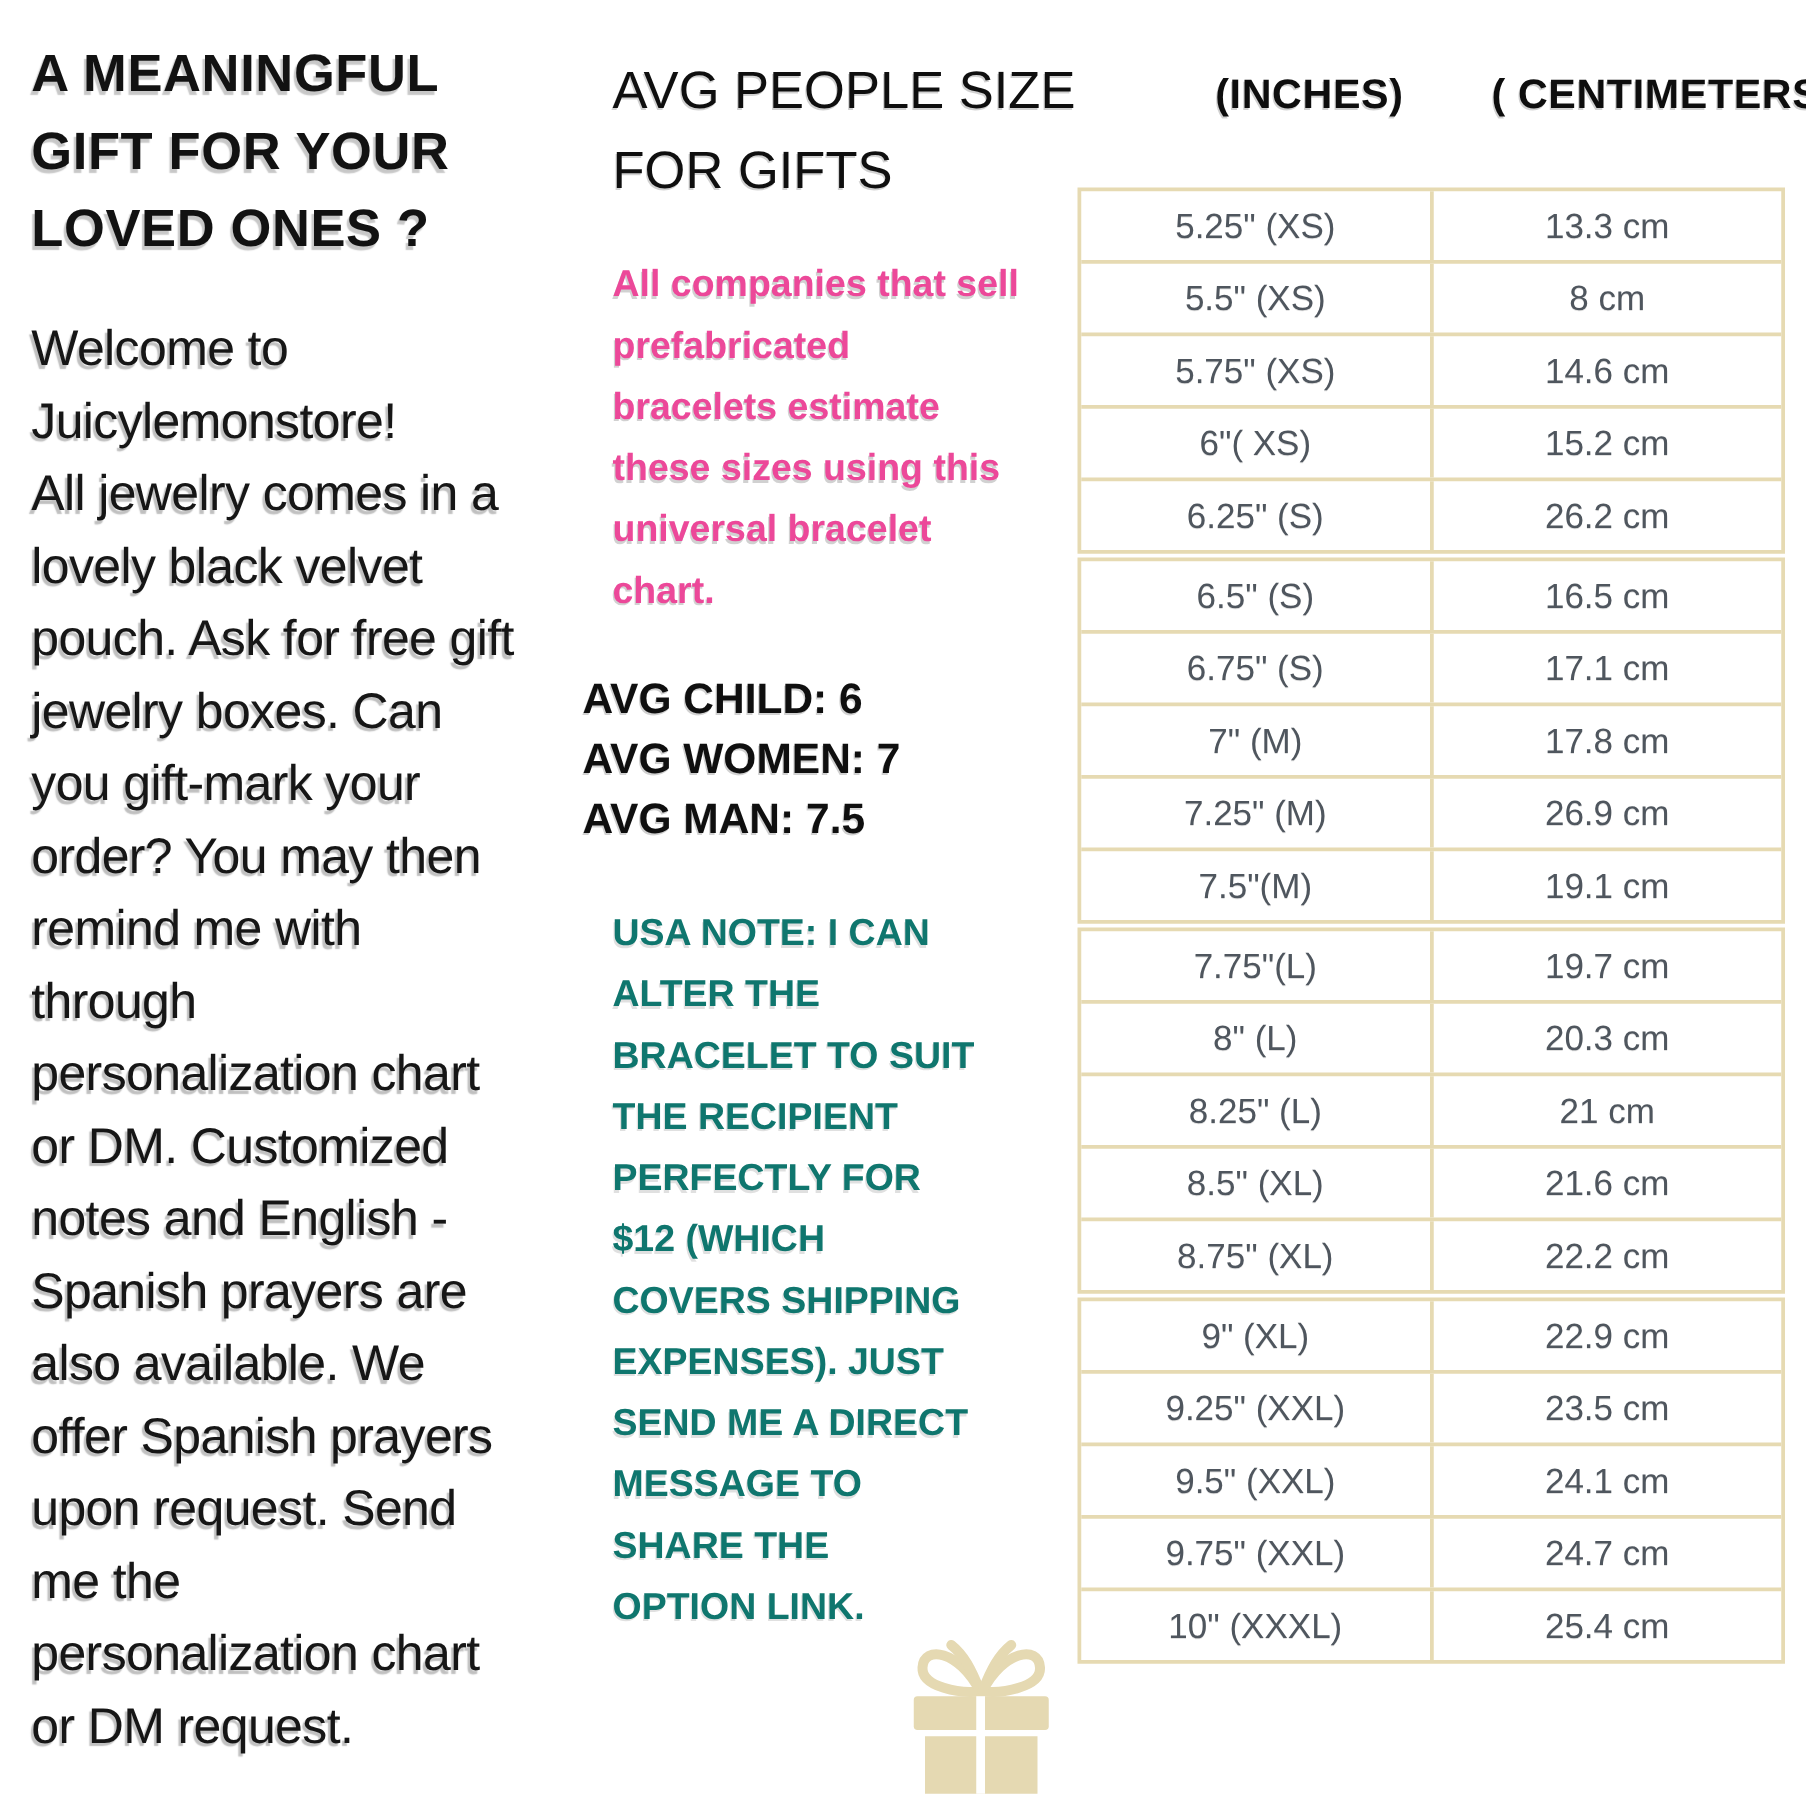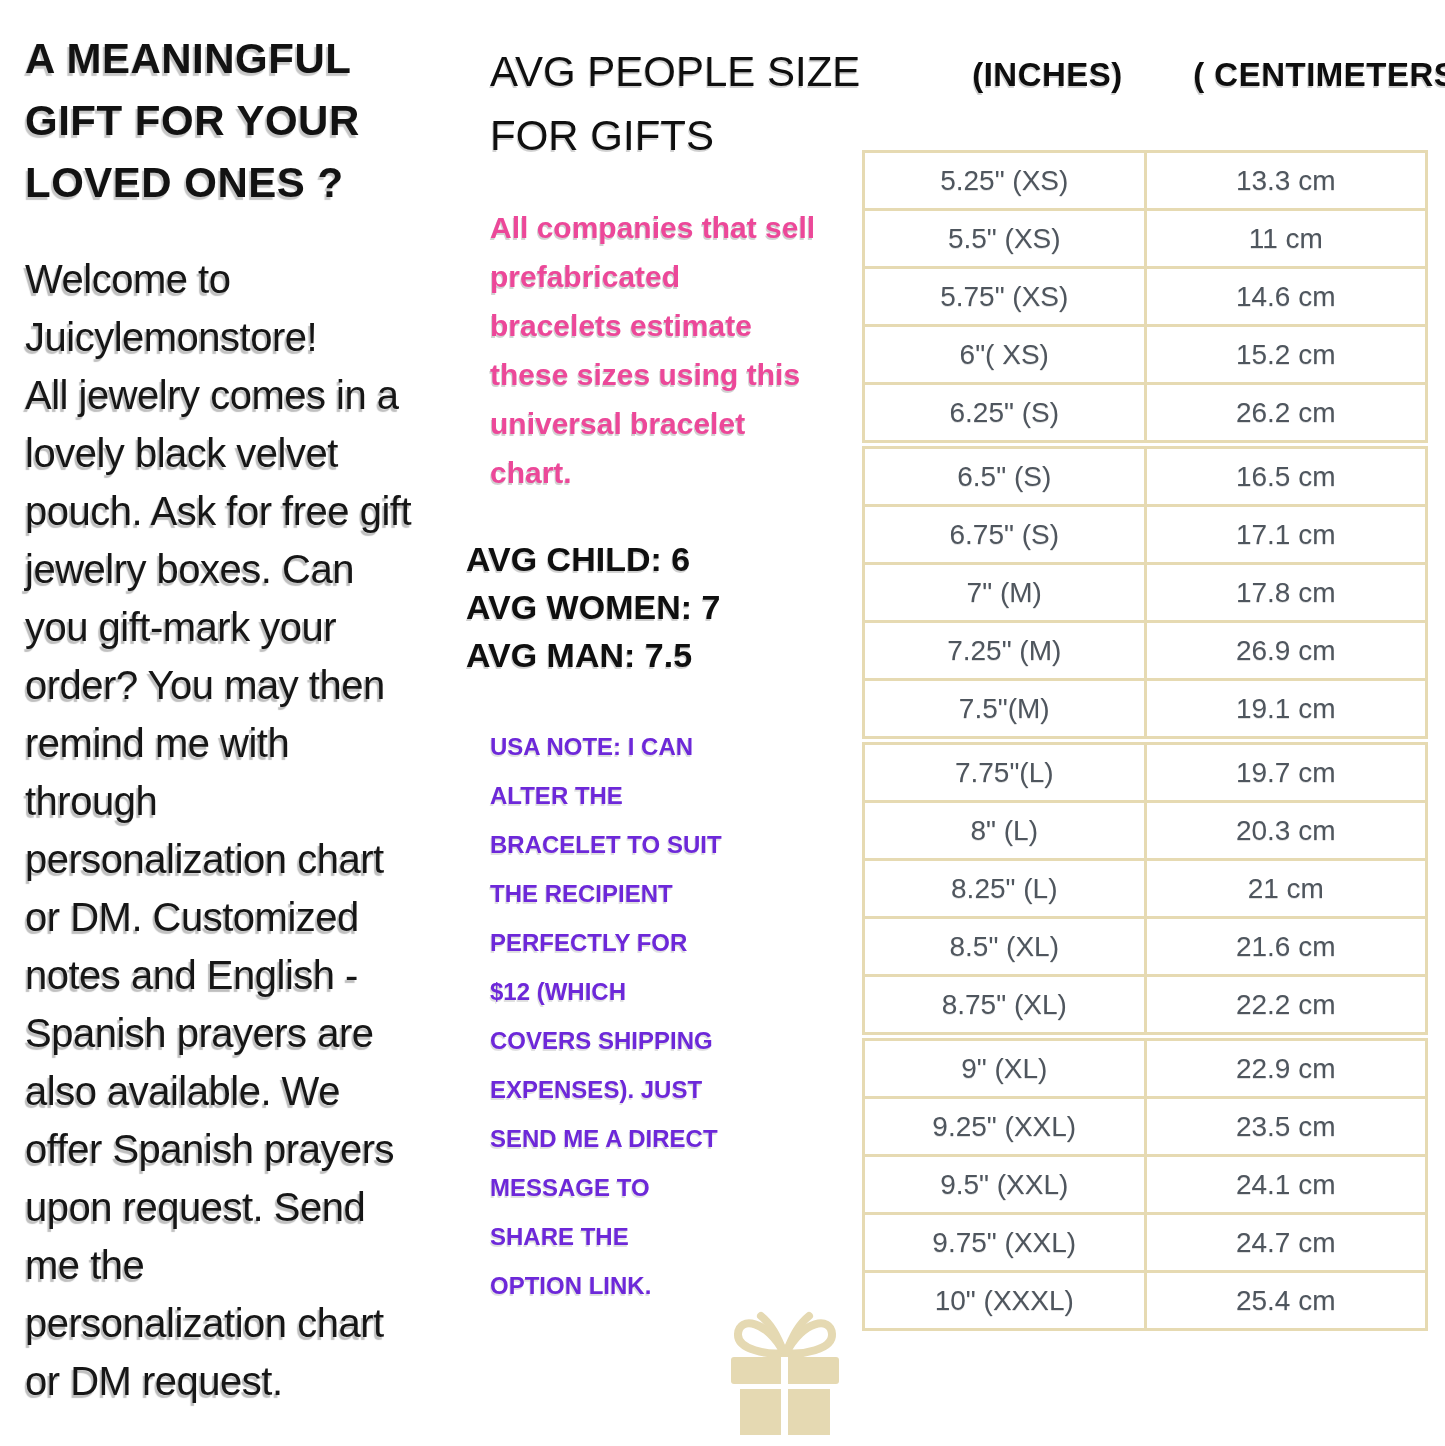--- a/index.html
+++ b/index.html
@@ -70,24 +70,24 @@
     line-height: 48px;
     font-weight: 700;
     color: #0f0f0f;
     text-shadow: -1px 2px 0 rgba(0,0,0,0.18);
     margin: 0;
   }
   .mid-usa-note {
     position: absolute;
     left: 490px; top: 722px;
     width: 390px;
-    font-size: 24px;
+    font-size: 30px;
     line-height: 49px;
     font-weight: 700;
-    color: #6d28d9;
+    color: #0f766e;
     text-shadow: -1px 2px 0 rgba(0,0,0,0.12);
     margin: 0;
   }
 
   
   .gift-icon {
     position: absolute;
     left: 727px; top: 1293px;
     width: 116px; height: 145px;
   }
@@ -206,21 +206,21 @@
   </div>
 
   <div class="size-table" id="size-table">
       <div class="tbl-group">
         <div class="tbl-row">
           <div class="cell">5.25" (XS)</div>
           <div class="cell cell-cm">13.3 cm</div>
         </div>
         <div class="tbl-row">
           <div class="cell">5.5" (XS)</div>
-          <div class="cell cell-cm">11 cm</div>
+          <div class="cell cell-cm">8 cm</div>
         </div>
         <div class="tbl-row">
           <div class="cell">5.75" (XS)</div>
           <div class="cell cell-cm">14.6 cm</div>
         </div>
         <div class="tbl-row">
           <div class="cell">6"( XS)</div>
           <div class="cell cell-cm">15.2 cm</div>
         </div>
         <div class="tbl-row">

